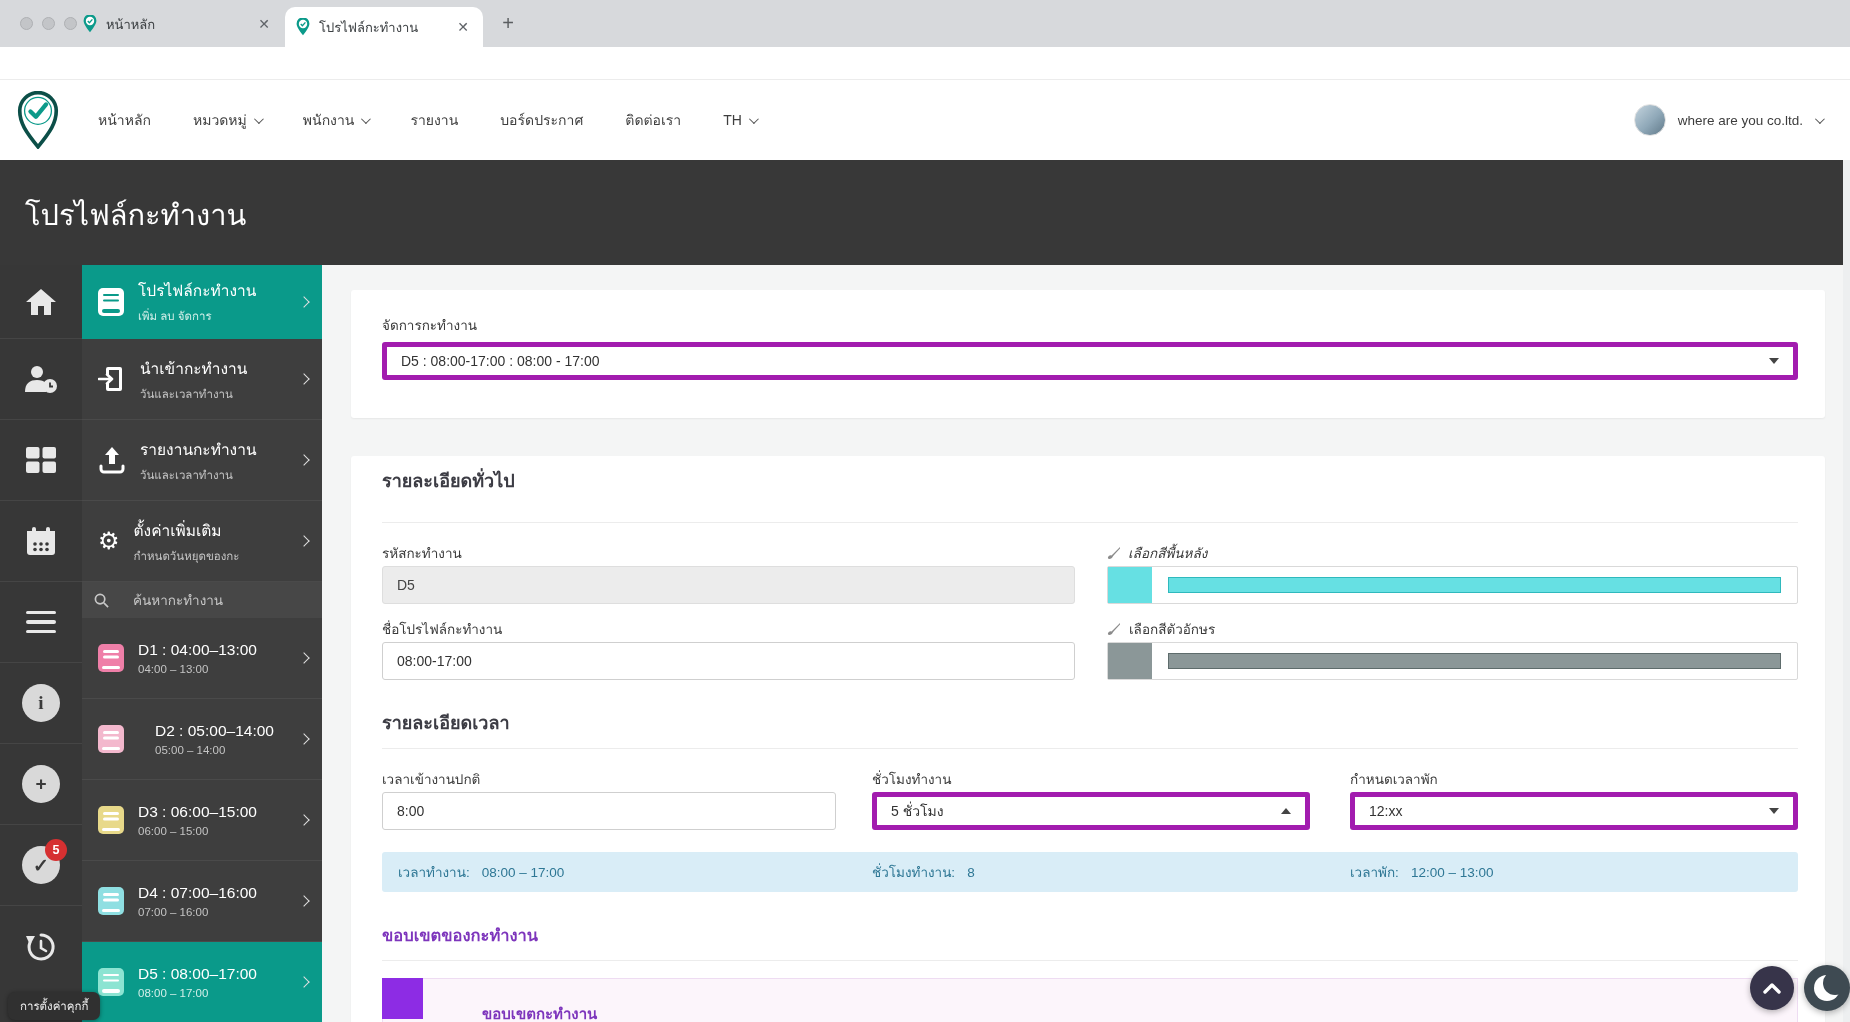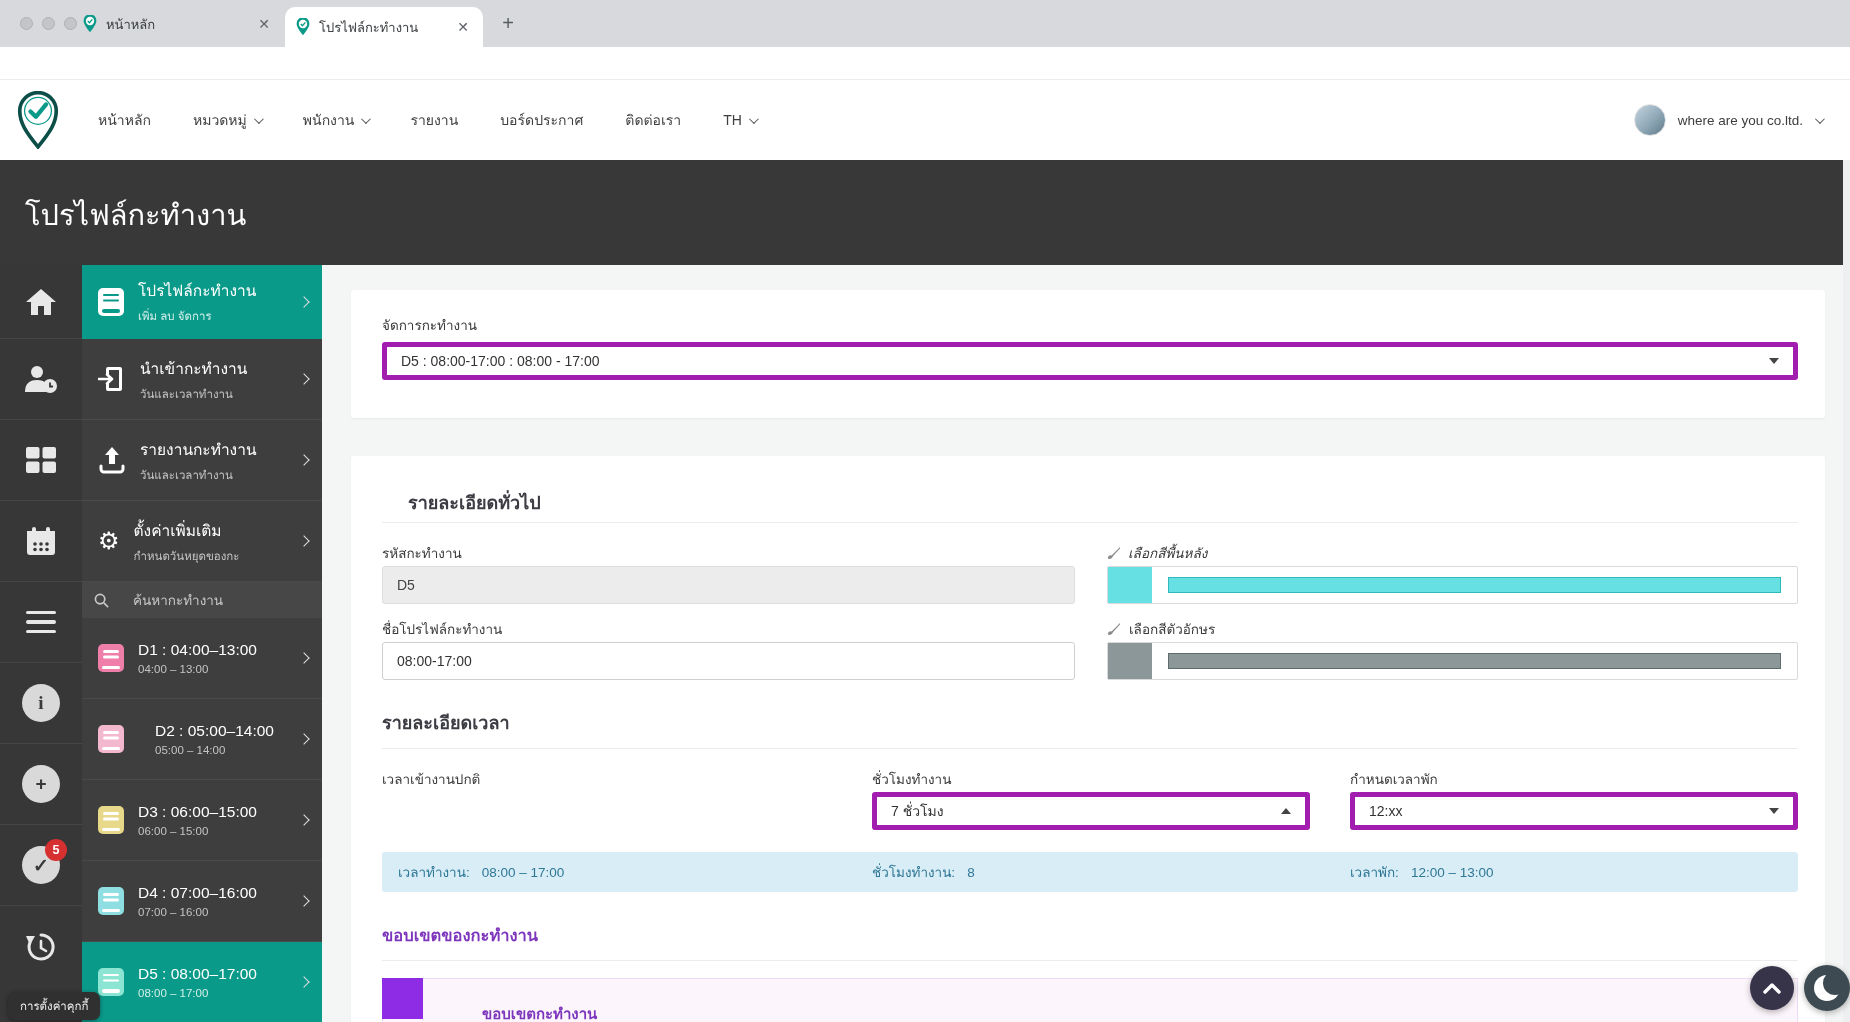--- a/index.html
+++ b/index.html
@@ -367,21 +367,21 @@
 
   <div class="card" id="card1">
     <div class="flabel" style="left:31px;top:24px;">จัดการกะทำงาน</div>
     <div class="selectbox" style="left:31px;top:52px;width:1416px;">
       <span>D5 : 08:00-17:00 : 08:00 - 17:00</span>
       <span class="caret dn"></span>
     </div>
   </div>
 
   <div class="card" id="card2">
-    <div class="h2" style="left:31px;top:32px;margin-left:26px;">รายละเอียดทั่วไป</div>
+    <div class="h2" style="left:31px;top:10px;">รายละเอียดทั่วไป</div>
     <div class="divider" style="top:66px;"></div>
 
     <div class="flabel" style="left:31px;top:86px;">รหัสกะทำงาน</div>
     <div class="inputbox disabled" style="left:31px;top:110px;width:693px;">
         <span>D5</span>
       </div>
 
     <div class="flabel" style="left:756px;top:86px;font-style:italic;">
       <svg width="14" height="14" viewBox="0 0 14 14">
           <path d="M13 1 L6 8 L4.5 9.5 C3 9 1.5 9.8 1 11.3 C0.7 12.3 1.2 13 2.3 13 C4 13 5.3 12 5.8 10.5 L7 9 L13 2.5 Z" fill="#8b8b8b"></path>
@@ -406,24 +406,27 @@
     </div>
     <div class="colorwidget" style="left:756px;top:186px;">
       <span class="swatch" style="background: rgb(139, 151, 152);"></span>
       <span class="bar" style="border: 1px solid rgb(94, 108, 108); background: rgb(139, 151, 152);"></span>
     </div>
 
     <div class="h2" style="left:31px;top:252px;">รายละเอียดเวลา</div>
     <div class="divider" style="top:292px;"></div>
 
     <div class="flabel" style="left:31px;top:312px;">เวลาเข้างานปกติ</div>
+    <div class="inputbox" style="left:31px;top:336px;width:454px;">
+        <span>8:00</span>
+      </div>
 
     <div class="flabel" style="left:521px;top:312px;">ชั่วโมงทำงาน</div>
     <div class="selectbox" style="left:521px;top:336px;width:438px;">
-      <span>7 ชั่วโมง</span>
+      <span>5 ชั่วโมง</span>
       <span class="caret up"></span>
     </div>
 
     <div class="flabel" style="left:999px;top:312px;">กำหนดเวลาพัก</div>
     <div class="selectbox" style="left:999px;top:336px;width:448px;">
       <span>12:xx</span>
       <span class="caret dn"></span>
     </div>
 
     <div class="infobar" style="top:396px;">

